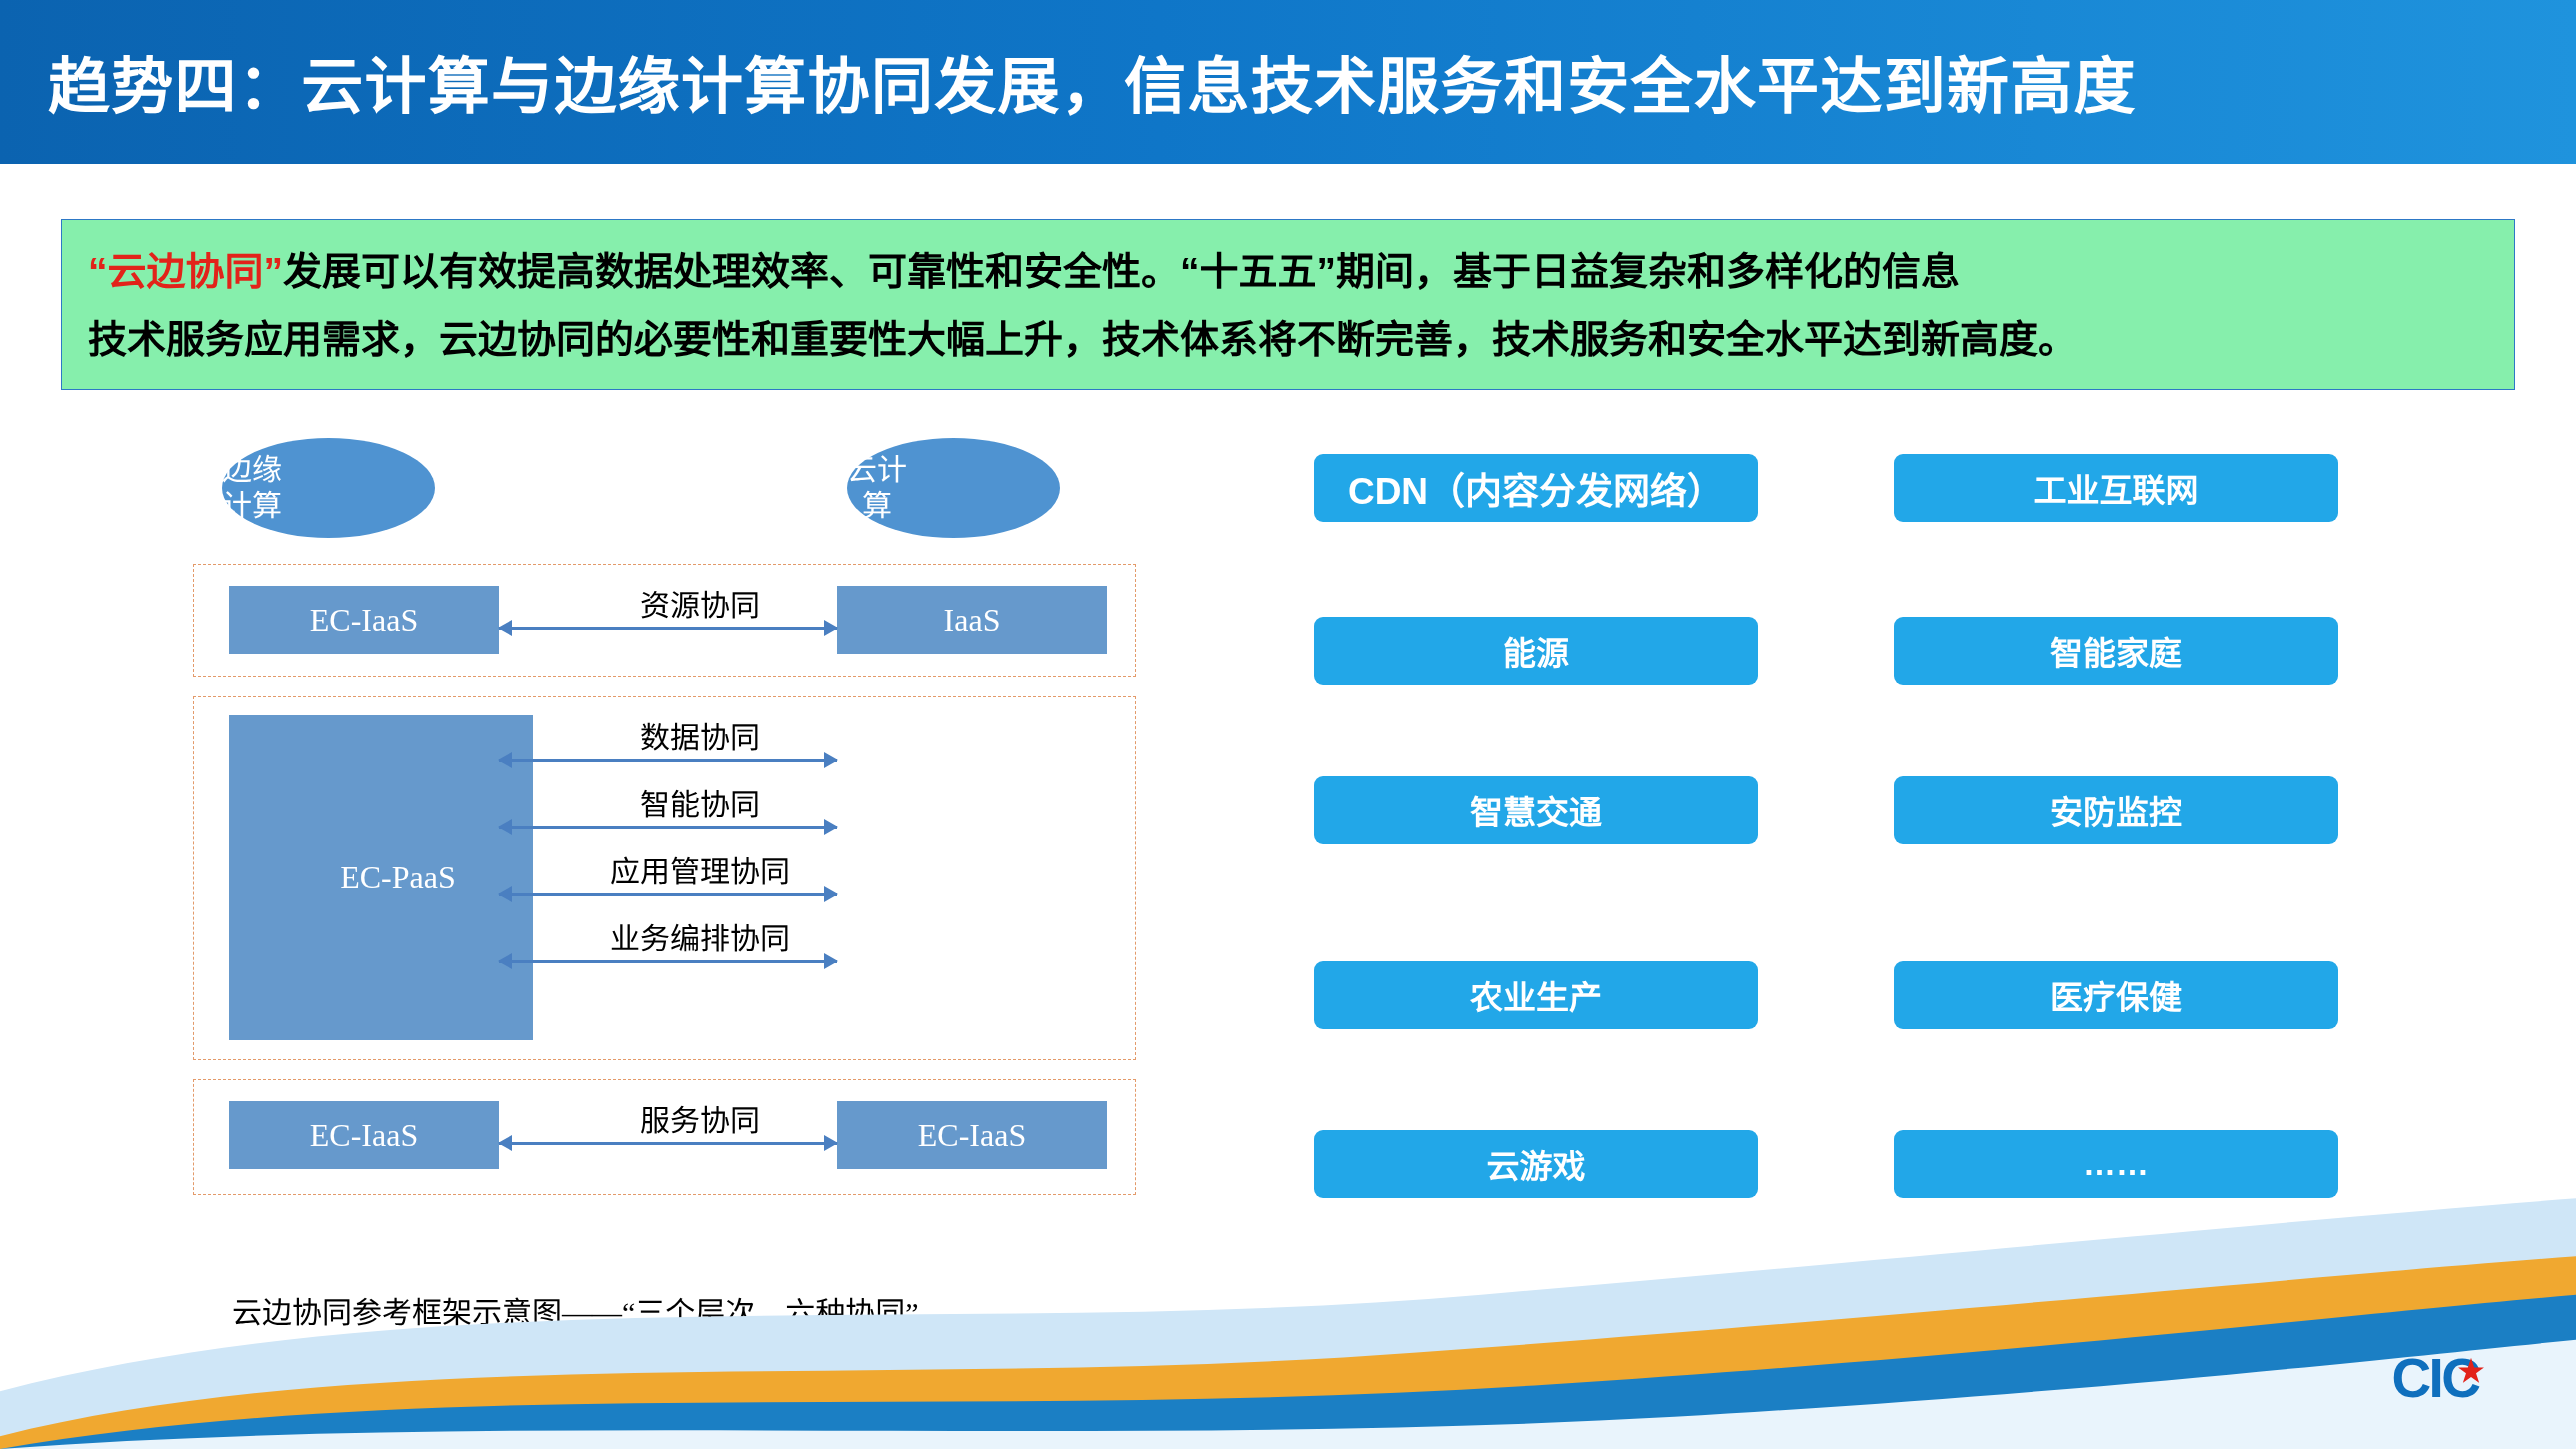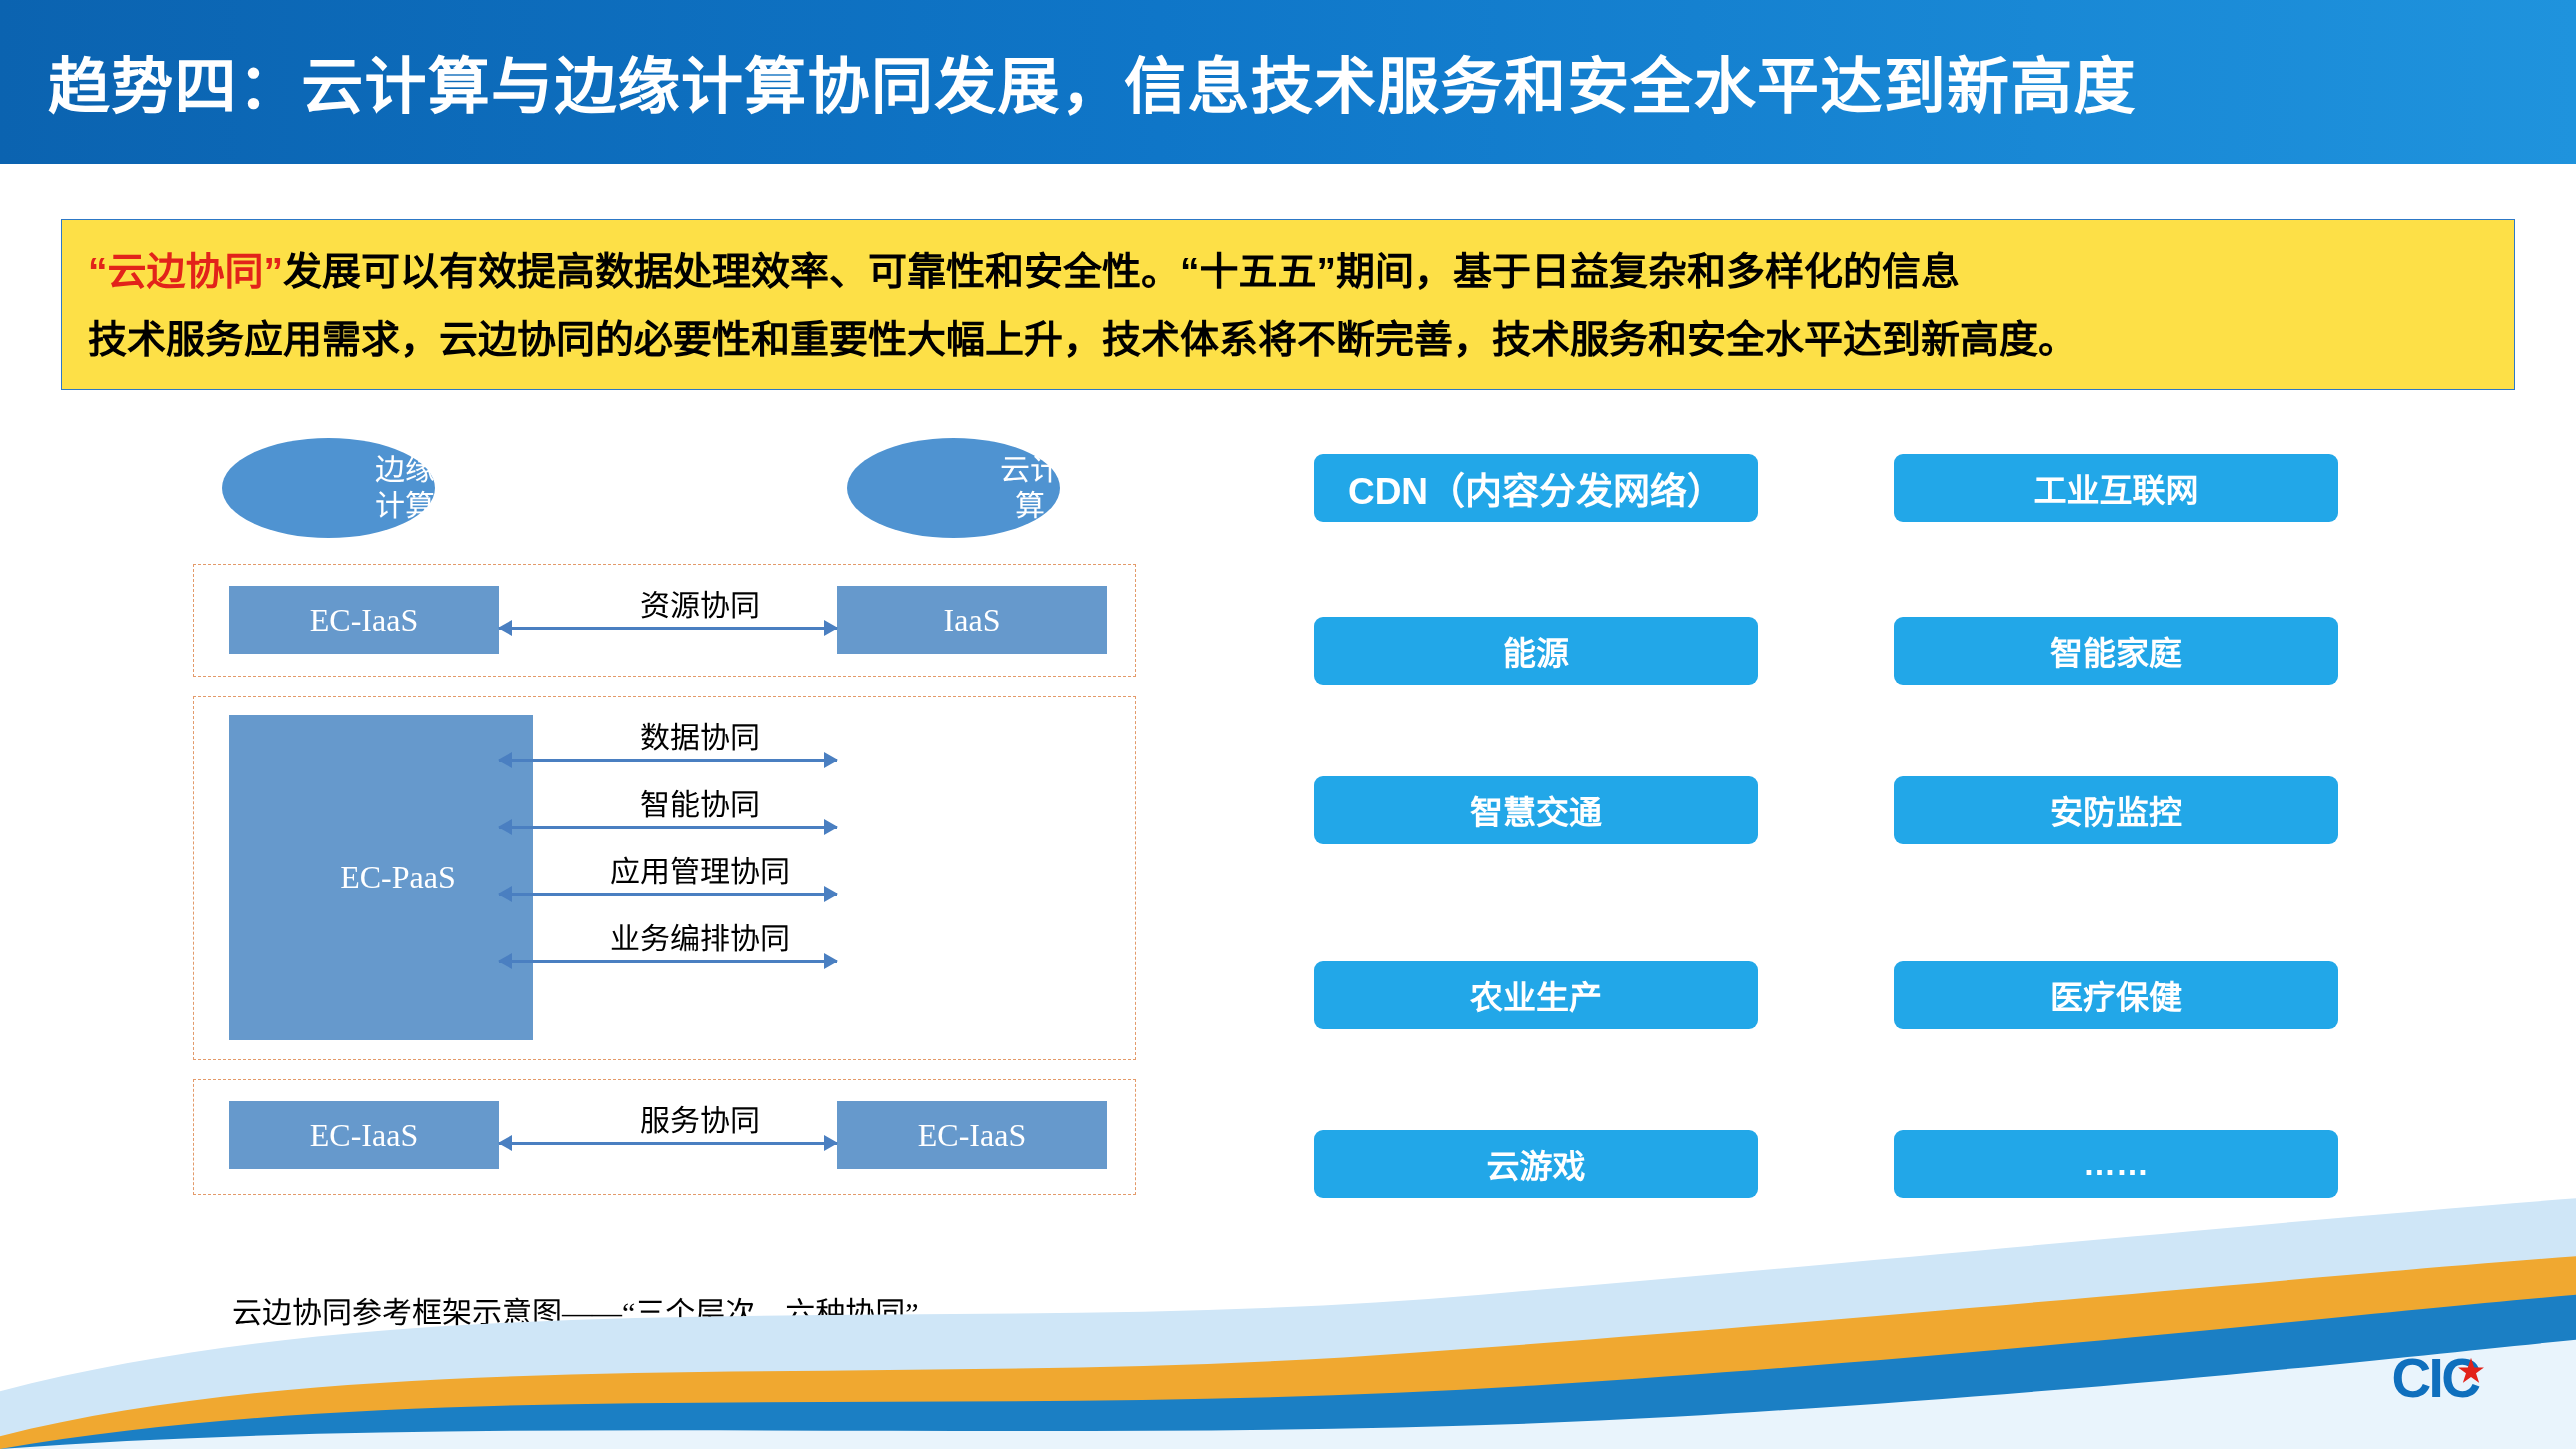--- a/index.html
+++ b/index.html
@@ -36,21 +36,21 @@
   }
 
   
   .summary-box {
     position: absolute;
     left: 61px;
     top: 219px;
     width: 2454px;
     height: 171px;
     border: 1.9px solid #2d78c6;
-    background: #fde047;
+    background: #86efac;
     box-sizing: border-box;
     padding: 18px 26px 8px 26px;
   }
   .summary-line {
     font-size: 39px;
     font-weight: bold;
     color: #000000;
     line-height: 68px;
     text-align: justify;
     white-space: nowrap;
@@ -70,21 +70,21 @@
   .ellipse {
     position: absolute;
     background: #4f93d1;
     border-radius: 50%;
     color: #ffffff;
     font-size: 30px;
     line-height: 36px;
     text-align: center;
     display: flex;
     align-items: center;
-    justify-content: flex-end;
+    justify-content: flex-start;
     font-family: "Liberation Serif", serif;
   }
   .ellipse.edge { left: 48px; top: 0; width: 213px; height: 100px; }
   .ellipse.cloud { left: 673px; top: 0; width: 213px; height: 100px; }
   .ellipse span { display: block; }
 
   .dashed-group {
     position: absolute;
     border: 1.9px dashed #e39a6a;
     box-sizing: border-box;

